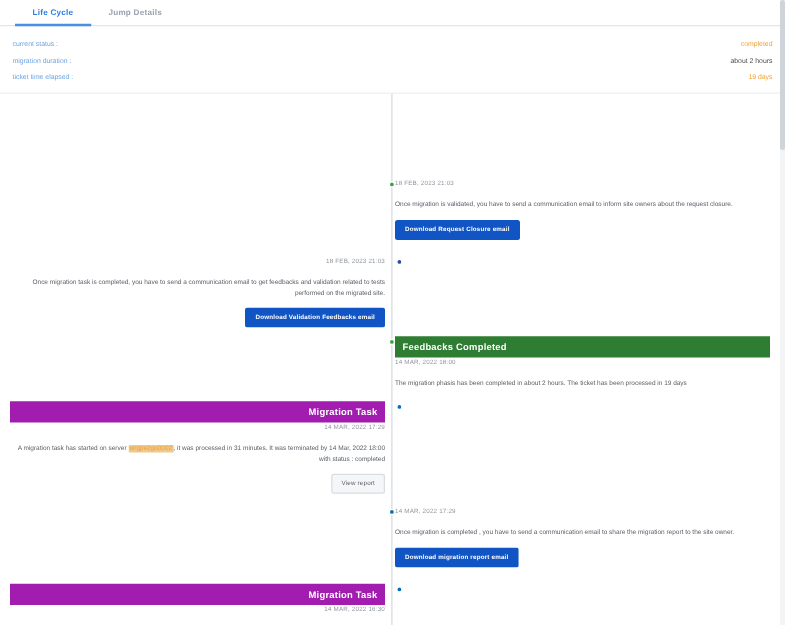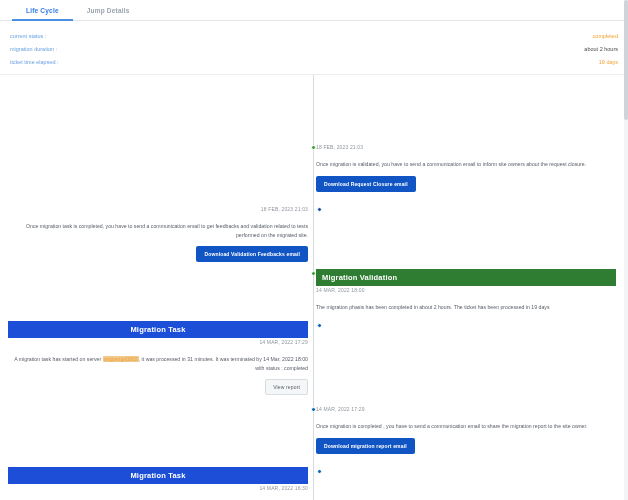--- a/index.html
+++ b/index.html
@@ -109,21 +109,21 @@
 
   .banner {
     color: #ffffff;
     font-size: 7.5px;
     font-weight: bold;
     padding: 4px 6px;
     letter-spacing: .2px;
     line-height: 9px;
   }
   .banner.green { background: #2f7d32; text-align: left; }
-  .banner.teal  { background: #1d4ed8; text-align: center; }
+  .banner.teal  { background: #a21caf; text-align: right; }
 
   .btn {
     display: inline-block;
     font-size: 5px;
     font-weight: bold;
     letter-spacing: .15px;
     padding: 4px 7px;
     border-radius: 2px;
     margin-top: 7px;
     cursor: pointer;
@@ -185,21 +185,21 @@
         <div><div class="btn primary">Download Request Closure email</div></div>
       </div>
       <div class="entry left" style="top: 130px;">
         <div class="dot blue"></div>
         <div class="stamp">18 FEB, 2023 21:03</div>
         <div class="desc">Once migration task is completed, you have to send a communication email to get feedbacks and validation related to tests performed on the migrated site.</div>
         <div><div class="btn primary">Download Validation Feedbacks email</div></div>
       </div>
       <div class="entry right" style="top: 194px;">
         <div class="dot green"></div>
-        <div class="banner green">Migration Validation</div>
+        <div class="banner green">Feedbacks Completed</div>
         <div class="stamp">14 MAR, 2022 18:00</div>
         <div class="desc">The migration phasis has been completed in about 2 hours. The ticket has been processed in 19 days</div>
       </div>
       <div class="entry left" style="top: 246px;">
         <div class="dot teal"></div>
         <div class="banner teal">Migration Task</div>
         <div class="stamp">14 MAR, 2022 17:29</div>
         <div class="desc">A migration task has started on server <span class="redact">wrgpezgo0002</span>, it was processed in 31 minutes. It was terminated by 14 Mar, 2022 18:00 with status : completed</div>
         <div><div class="btn ghost">View report</div></div>
       </div>

